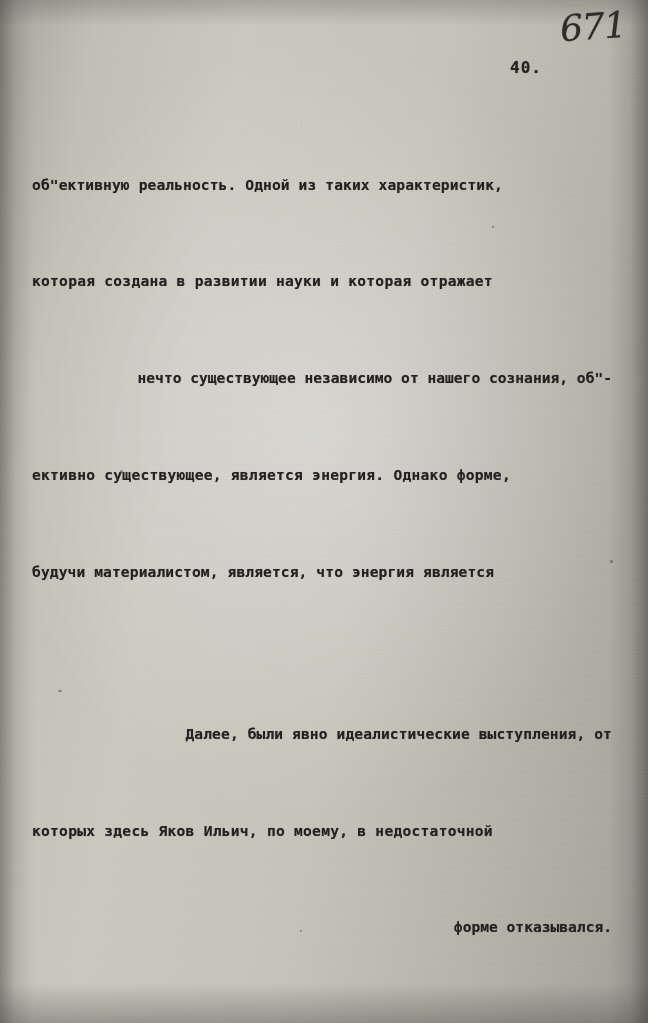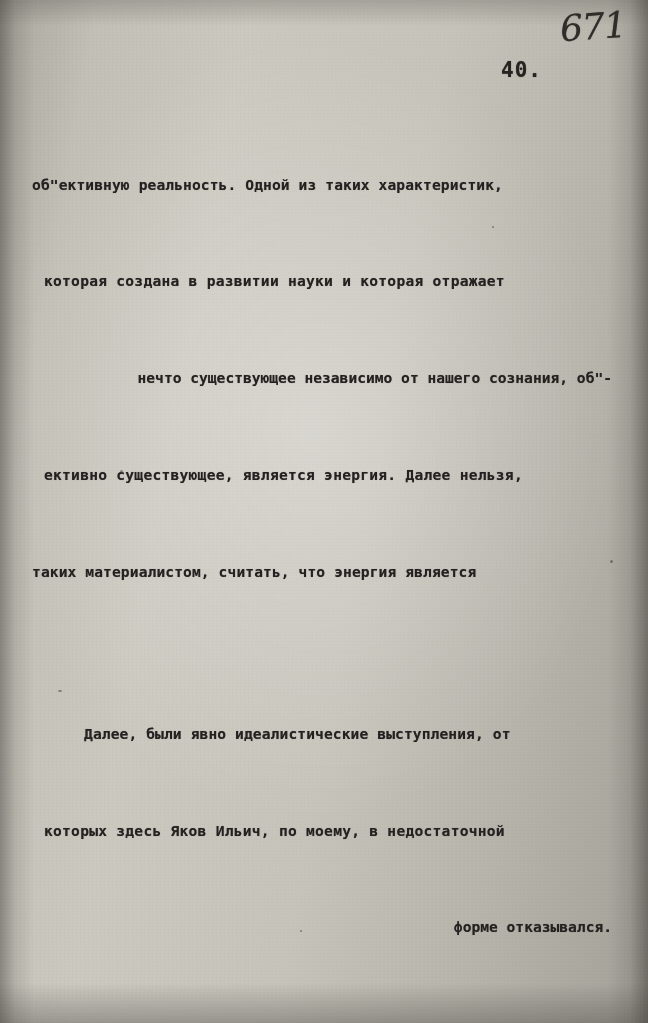--- a/index.html
+++ b/index.html
@@ -76,21 +76,21 @@
     letter-spacing: -1px;
     transform: rotate(-4deg);
     text-shadow: 0 0 1px rgba(40,38,34,0.6);
   }
 
   
   .page-number {
     position: absolute;
     top: 58px;
     right: 106px;
-    font-size: 21px;
+    font-size: 16px;
     color: #25231f;
     letter-spacing: 1px;
     font-weight: 700;
     text-shadow: 0 0 1px rgba(30,28,25,0.55);
   }
 
   
   .body-text {
     position: absolute;
     left: 32px;
@@ -106,23 +106,24 @@
     margin: 0;
     white-space: pre-wrap;
   }
   .line {
     display: block;
     white-space: pre;
     font-weight: 700;
   }
   .line.indent {
     padding-left: 52px;
+    text-align: right;
   }
   
-  .line:nth-child(2n) { letter-spacing: 0.25px; margin-left: 12px; }
+  .line:nth-child(2n) { letter-spacing: 0.25px; }
   .line:nth-child(3n) { letter-spacing: 0.0px; text-align: right; }
 </style>
 </head>
 <body>
 
 <div class="scan">
 
   <div class="edge-dark-top"></div>
   <div class="edge-dark-left"></div>
   <div class="edge-dark-right"></div>
@@ -130,22 +131,22 @@
 
   <div class="archive-number">671</div>
   <div class="page-number">40.</div>
 
   <div class="body-text">
 
     <p class="para">
       <span class="line">об"ективную реальность. Одной из таких характеристик,</span>
       <span class="line">которая создана в развитии науки и которая отражает</span>
       <span class="line">нечто существующее независимо от нашего сознания, об"-</span>
-      <span class="line">ективно существующее, является энергия. Далее нельзя,</span>
-      <span class="line">таких материалистом, считать, что энергия является</span>
+      <span class="line">ективно существующее, является энергия. Однако форме,</span>
+      <span class="line">будучи материалистом, является, что энергия является</span>
     </p>
 
     <p class="para">
       <span class="line indent">Далее, были явно идеалистические выступления, от</span>
       <span class="line">которых здесь Яков Ильич, по моему, в недостаточной</span>
       <span class="line">форме отказывался.</span>
     </p>
 
   </div>
 

